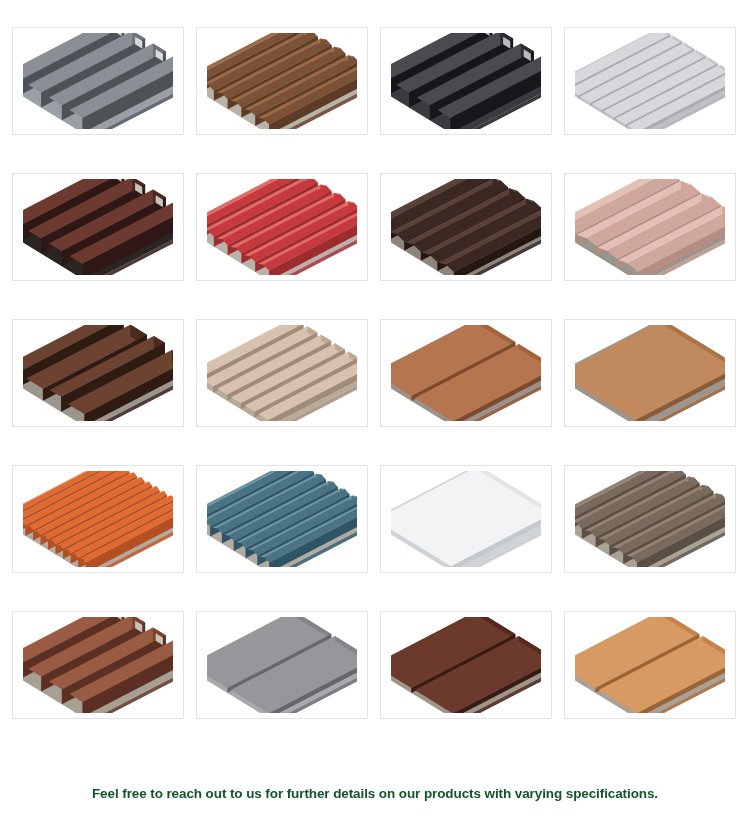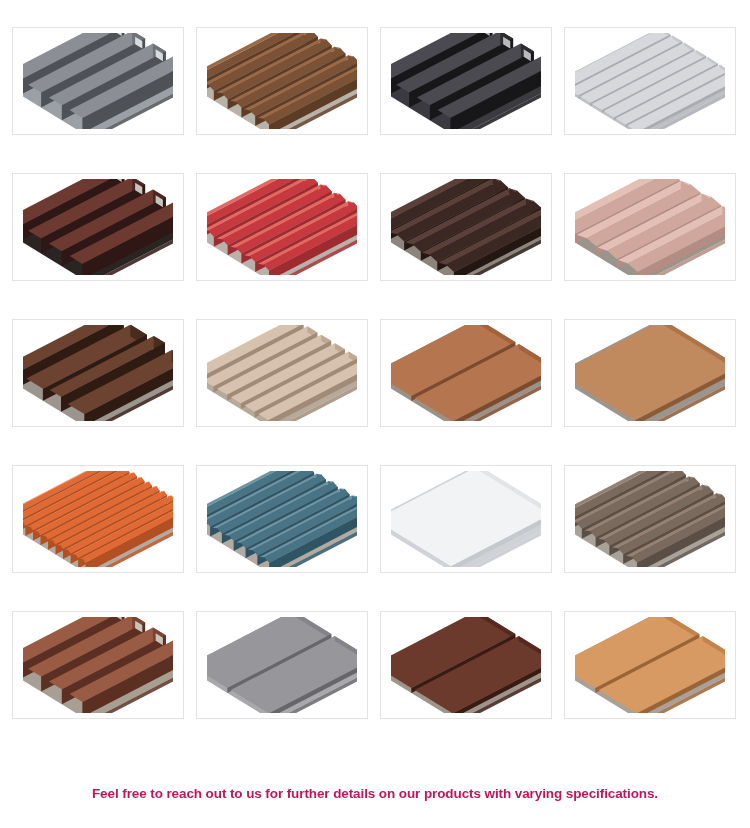--- a/index.html
+++ b/index.html
@@ -26,21 +26,21 @@
   }
   .card .stage{
     position:absolute;inset:0;
     display:flex;align-items:center;justify-content:center;
   }
   .card svg{display:block;}
 
   .caption{
     position:absolute;left:0;top:786px;width:750px;
     text-align:center;
-    font-size:13.5px;font-weight:bold;color:#be185d;
+    font-size:13.5px;font-weight:bold;color:#14532d;
     letter-spacing:-0.1px;
     font-family:"Liberation Sans","DejaVu Sans",sans-serif;
   }
 </style>
 </head>
 <body>
 
 <div class="page">
 
   <div class="grid">

